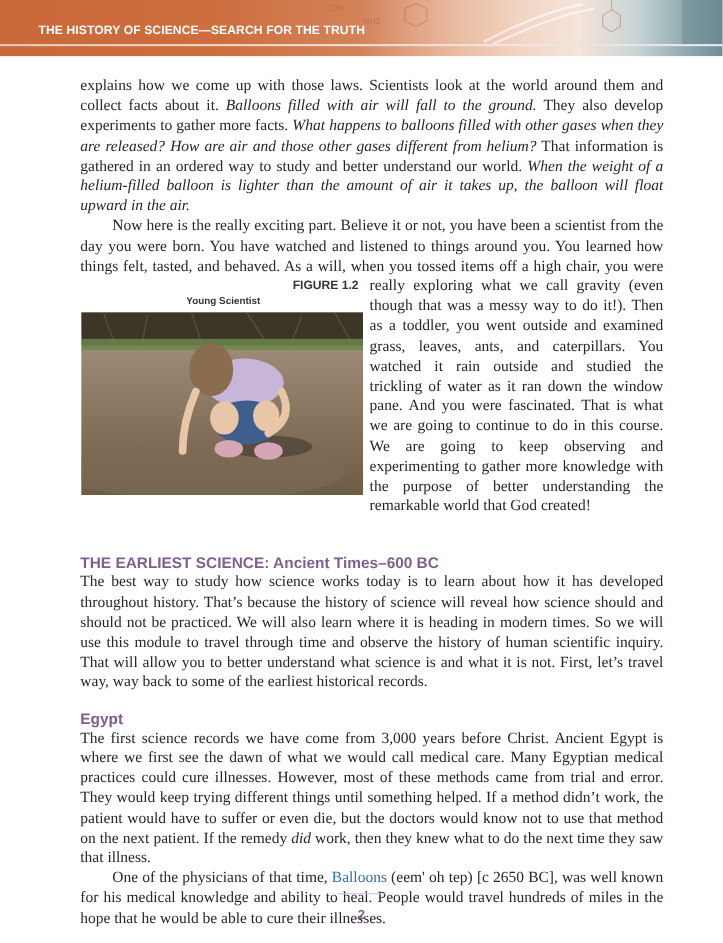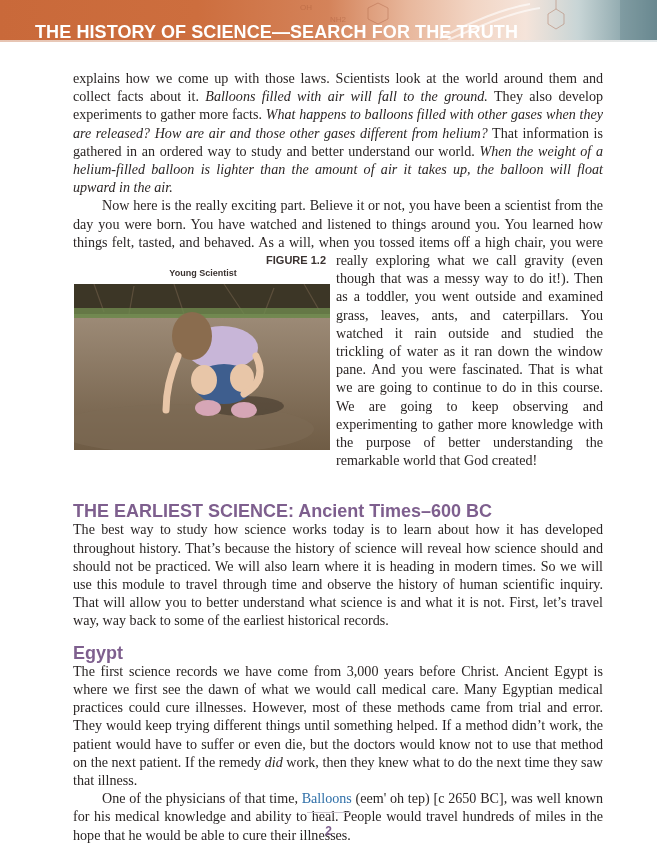--- a/index.html
+++ b/index.html
@@ -1,35 +1,35 @@
 <!DOCTYPE html>
 <html><head>
 <meta charset="utf-8">
 <style>
   html, body { margin: 0; padding: 0; }
   body {
     width: 657px; height: 857px; background: #ffffff; position: relative; overflow: hidden;
     font-family: "Liberation Serif", "DejaVu Serif", serif; color: #2a2524;
   }
   .header-band {
-    position: absolute; left: 0; top: 0; width: 657px; height: 40px;
+    position: absolute; left: 0; top: 0; width: 657px; height: 51px;
     background: linear-gradient(90deg, #c9693a 0%, #cd6e3e 30%, #d4835a 50%, #e8b79c 62%, #f2d5c4 72%, #f5e4da 80%, #c8d5d6 88%, #8fa9ae 95%, #6f8e95 100%);
     overflow: hidden;
   }
   .header-band .decor {
     position: absolute; inset: 0;
   }
   .header-rule {
     position: absolute; left: 0; top: 40px; width: 657px; height: 2px;
     background: linear-gradient(90deg, #e7c4b2, #f3e4dc 70%, #dfe6e8);
   }
   .header-title {
     position: absolute; left: 35px; top: 22px;
     font-family: "Liberation Sans", "DejaVu Sans", sans-serif; font-weight: bold;
-    font-size: 18px; letter-spacing: 0.1px; color: #ffffff; white-space: nowrap;
+    font-size: 11px; letter-spacing: 0.1px; color: #ffffff; white-space: nowrap;
   }
   .content {
     position: absolute; left: 73px; top: 69px; width: 530px;
     font-size: 14.1px; line-height: 18.2px; text-align: justify;
   }
   .content p { margin: 0; }
   .indent { text-indent: 29px; }
   .figure {
     float: left; width: 252px; margin: 2px 10px 4px 1px;
   }
@@ -40,21 +40,21 @@
   .fig-caption {
     text-align: center; font-family: "Liberation Sans", "DejaVu Sans", sans-serif;
     font-weight: bold; font-size: 9px; line-height: 12px; color: #3a3230; margin-bottom: 5px; padding-left: 6px;
   }
   .photo {
     position: relative; width: 256px; height: 166px; overflow: hidden;
     background: linear-gradient(180deg, #3a3424 0%, #4d4830 10%, #6f8a4f 17%, #8c7b64 22%, #9b8a77 40%, #8a7560 62%, #6e5e4a 72%, #7b6850 100%);
   }
   .section-head {
     font-family: "Liberation Sans", "DejaVu Sans", sans-serif; font-weight: bold;
-    color: #7e5f8e; font-size: 18px; line-height: 18px;
+    color: #7e5f8e; font-size: 14px; line-height: 18px;
   }
   .sh1 { margin-top: 33px; }
   .sh2 { margin-top: 14px; }
   .hl { color: #2f6fa8; }
   .footer-rule {
     position: absolute; left: 307px; top: 812px; width: 44px; height: 1px; background: #c9c2cc;
   }
   .page-num {
     position: absolute; left: 0; width: 657px; top: 824px; text-align: center;
     font-family: "Liberation Sans", "DejaVu Sans", sans-serif; font-weight: bold; font-size: 12px; color: #7e5f8e;

